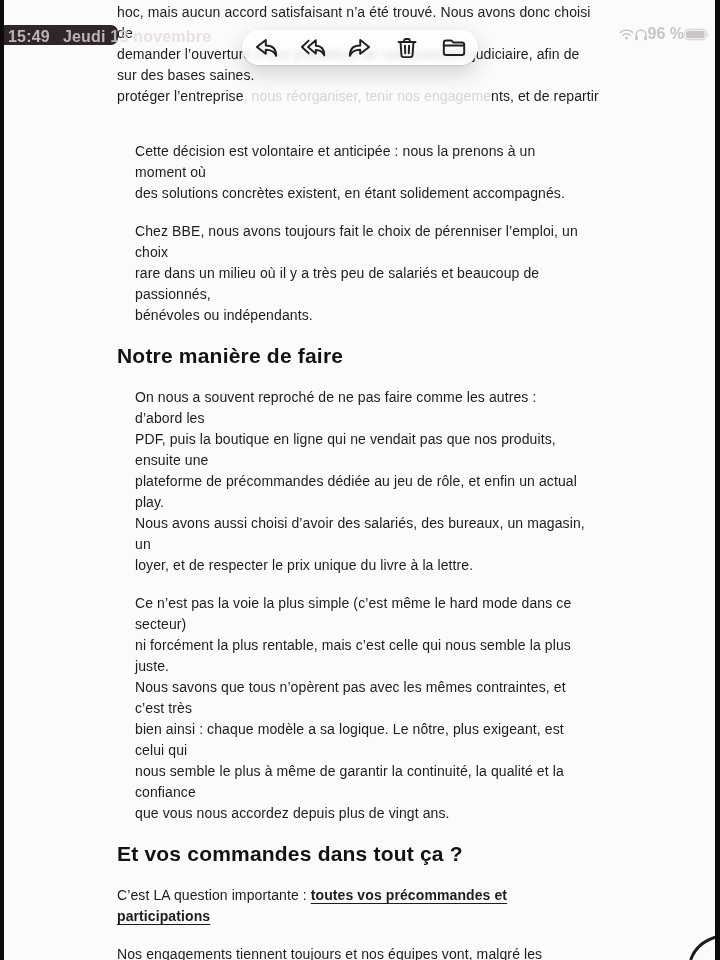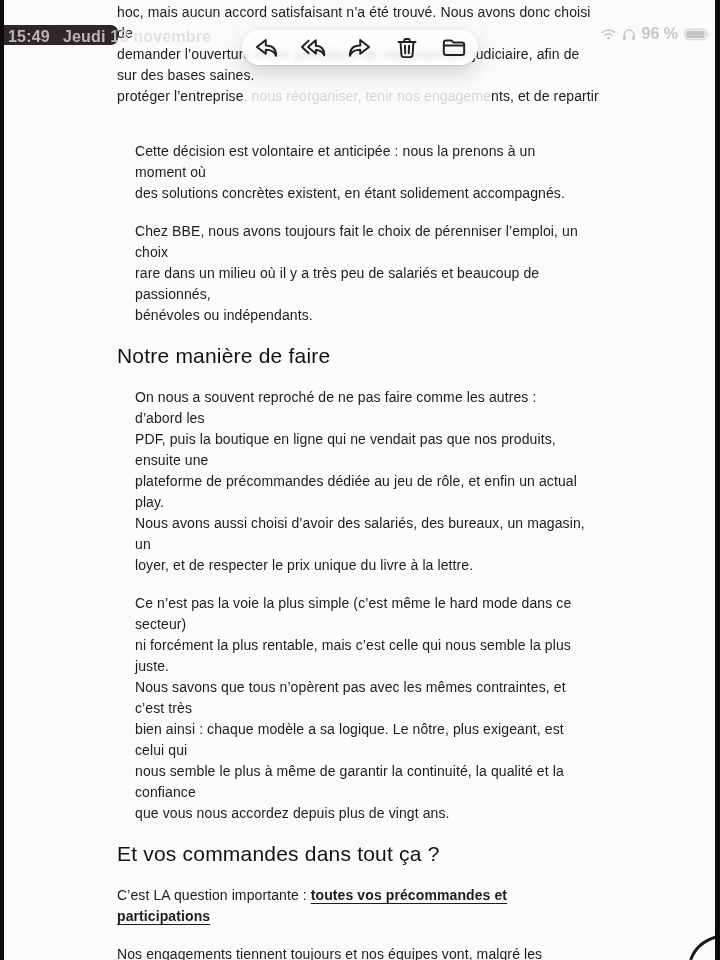--- a/index.html
+++ b/index.html
@@ -14,40 +14,40 @@
   .edge.r{right:0;width:5px}
 
   
   .status{position:absolute;top:16px;left:0;right:0;height:32px;z-index:30;pointer-events:none;
           font-size:16px;font-weight:700;}
   .status-left-bg{position:absolute;left:0;top:9px;width:118px;height:20px;
           background:rgba(30,19,21,.92);border-radius:0 7px 7px 0;}
   .status-left-text{position:absolute;left:8px;top:12px;letter-spacing:.2px;
           color:rgba(224,219,219,.78);white-space:nowrap;}
   .status-left-text .date{margin-left:13px;}
-  .status-right{position:absolute;right:10px;top:9px;display:flex;align-items:center;gap:6px;
+  .status-right{position:absolute;right:10px;top:9px;display:flex;align-items:center;gap:0;
           color:#c7c5c5;}
   .status-right svg{display:block}
 
   
   .toolbar{position:absolute;left:242px;top:30px;width:236px;height:35px;z-index:20;
     background:rgba(255,255,255,.80);backdrop-filter:blur(3px);
     border-radius:18px;display:flex;align-items:center;justify-content:space-around;
     box-shadow:0 8px 22px rgba(0,0,0,.17),0 1px 3px rgba(0,0,0,.10);}
   .toolbar button{background:none;border:0;padding:0;margin:0;width:34px;height:34px;
     display:flex;align-items:center;justify-content:center;cursor:pointer;}
   .toolbar svg{display:block;stroke:#202022;fill:none;stroke-width:1.8;
     stroke-linecap:round;stroke-linejoin:round;}
 
   
   .content{position:absolute;left:117px;top:2px;width:487px;
     font-size:14px;line-height:21px;letter-spacing:.1px;}
   .para{margin:0 18px 17px;white-space:pre-line;}
   .para-rich{margin:0 0 17px;}
-  h2{font-size:21px;line-height:26px;margin:4px 0 18px;font-weight:400;color:#121212;
+  h2{font-size:21px;line-height:26px;margin:4px 0 18px;font-weight:700;color:#121212;
     letter-spacing:.2px;}
   .ghost{color:#d6d5d4;}
   b{font-weight:400;}
   .u{font-weight:700;text-decoration:underline;text-underline-offset:2.5px;
      text-decoration-thickness:1.4px;color:inherit;}
 
   .swoosh{position:absolute;left:688px;top:933px;z-index:5;}
 </style>
 </head>
 <body>

